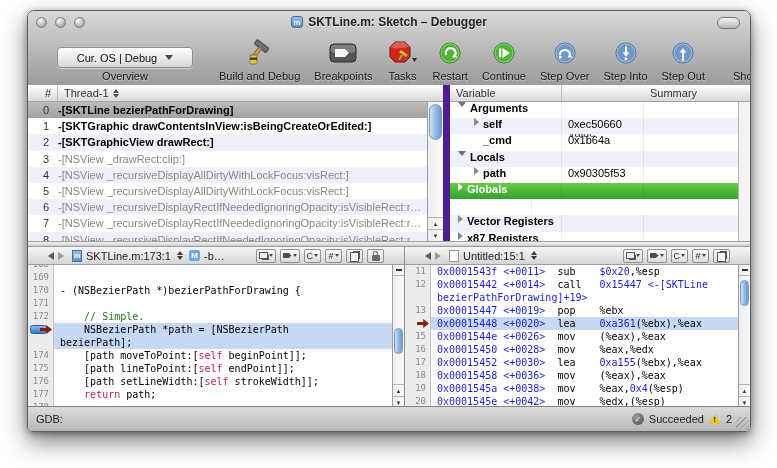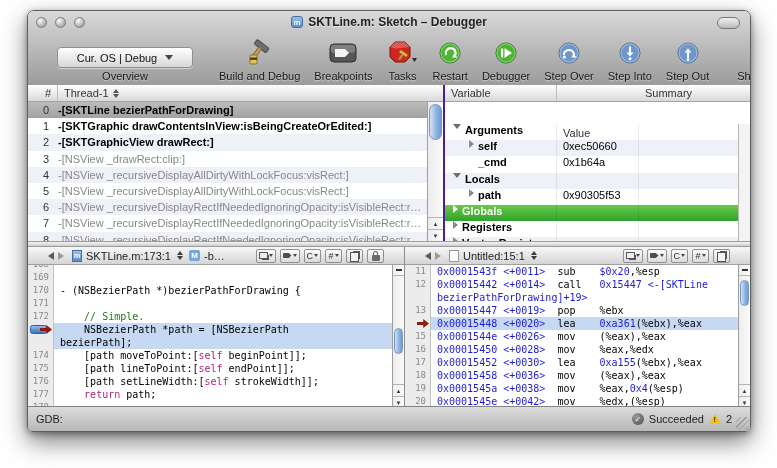--- a/index.html
+++ b/index.html
@@ -21,21 +21,21 @@
   .titem{display:flex;flex-direction:column;align-items:center;justify-content:flex-end;margin-right:14px;}
   .titem .lbl{font-size:11px;color:#161616;text-shadow:0 1px 1px rgba(255,255,255,.5);margin-top:2px;white-space:nowrap;}
   .ov-popup{height:19px;min-width:118px;border:1px solid #8e8e8e;border-radius:4px;background:linear-gradient(#ffffff,#d7d7d7);display:flex;align-items:center;justify-content:center;gap:8px;font-size:11px;color:#111;box-shadow:0 1px 1px rgba(255,255,255,.5);padding:0 8px;}
   .caret-down{width:0;height:0;border-left:4px solid transparent;border-right:4px solid transparent;border-top:5px solid #444;}
   .icon-slot{height:30px;display:flex;align-items:center;justify-content:center;}
   .mL{margin-left:14px;}
 
   
   .toppanes{position:absolute;left:0;top:74px;right:0;height:156px;display:flex;background:#fff;}
   .stackpane{width:415px;display:flex;flex-direction:column;box-sizing:border-box;}
-  .varpane{flex:1;border-left:2px solid #4c1d95;display:flex;flex-direction:column;box-sizing:border-box;gap:22px;}
+  .varpane{flex:1;border-left:7px solid #4c1d95;display:flex;flex-direction:column;box-sizing:border-box;}
   .listhdr{height:16px;background:linear-gradient(#ffffff,#d9d9d9);border-bottom:1px solid #a3a3a3;display:flex;font-size:11px;color:#333;flex:0 0 16px;}
   .hcell{display:flex;align-items:center;padding:0 6px;border-right:1px solid #bdbdbd;box-sizing:border-box;white-space:nowrap;}
   .sorter{display:inline-flex;flex-direction:column;margin-left:4px;gap:1px;}
   .sorter i{display:block;width:0;height:0;border-left:3px solid transparent;border-right:3px solid transparent;}
   .sorter .up{border-bottom:4px solid #555;}
   .sorter .dn{border-top:4px solid #555;}
   .rows{flex:1;overflow:hidden;}
   .srow{height:16.2px;display:flex;align-items:center;font-size:11px;color:#000;}
   .srow.stripe{background:#eef2f8;}
   .srow.sel{background:linear-gradient(#bcbcbc,#a2a2a2);}
@@ -207,21 +207,21 @@
 
       <div class="titem">
         <span class="icon-slot">
           <svg width="24" height="24" viewBox="0 0 24 24">
             <circle cx="12" cy="12" r="10" fill="#4db531" stroke="#1f6f16"></circle>
             <circle cx="12" cy="12" r="9.2" fill="none" stroke="rgba(255,255,255,.35)" stroke-width="1.4"></circle>
             <rect x="7" y="7.5" width="2.2" height="9" fill="#fff"></rect>
             <polygon points="10.5,7 18,12 10.5,17" fill="#fff"></polygon>
           </svg>
         </span>
-        <span class="lbl">Debugger</span>
+        <span class="lbl">Continue</span>
       </div>
 
       <div class="titem">
         <span class="icon-slot">
           <svg width="24" height="24" viewBox="0 0 24 24">
             <circle cx="12" cy="12" r="10" fill="#6f97c9" stroke="#39608f"></circle>
             <circle cx="12" cy="12" r="9.2" fill="none" stroke="rgba(255,255,255,.35)" stroke-width="1.4"></circle>
             <path d="M7 14 a5 4.4 0 1 1 9.6 1" fill="none" stroke="#fff" stroke-width="2"></path>
             <polygon points="14.6,16.6 19.6,16.4 16.4,12.8" fill="#fff"></polygon>
             <circle cx="7.4" cy="16" r="1.5" fill="#fff"></circle>
@@ -380,24 +380,20 @@
             </div>
             <div class="vrow sel">
               <div class="vc c-name" style="padding-left: 8px;">
                 <span class="tri closed"></span>
                 <span class="vname">Globals</span>
               </div>
               <div class="vc c-value"></div>
               <div class="vc c-summary"></div>
             </div>
             <div class="vrow">
-              <div class="vc c-name" style="padding-left: 8px;">
-                <span class="tri closed"></span>
-                <span class="vname">Registers</span>
-              </div>
               <div class="vc c-value"></div>
               <div class="vc c-summary"></div>
             </div>
             <div class="vrow stripe">
               <div class="vc c-name" style="padding-left: 8px;">
                 <span class="tri closed"></span>
                 <span class="vname">Vector Registers</span>
               </div>
               <div class="vc c-value"></div>
               <div class="vc c-summary"></div>

